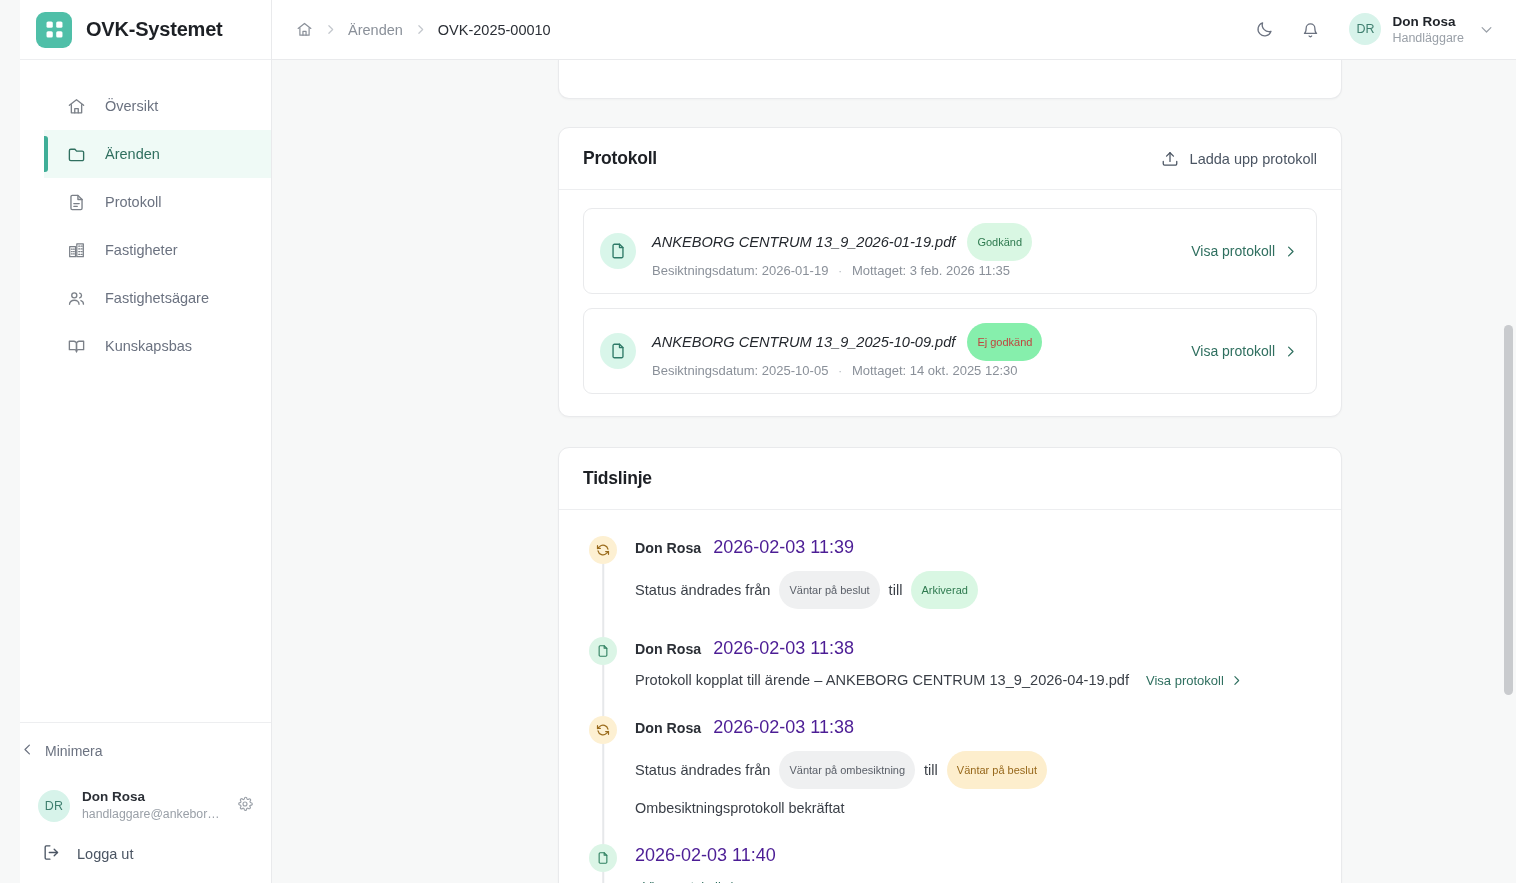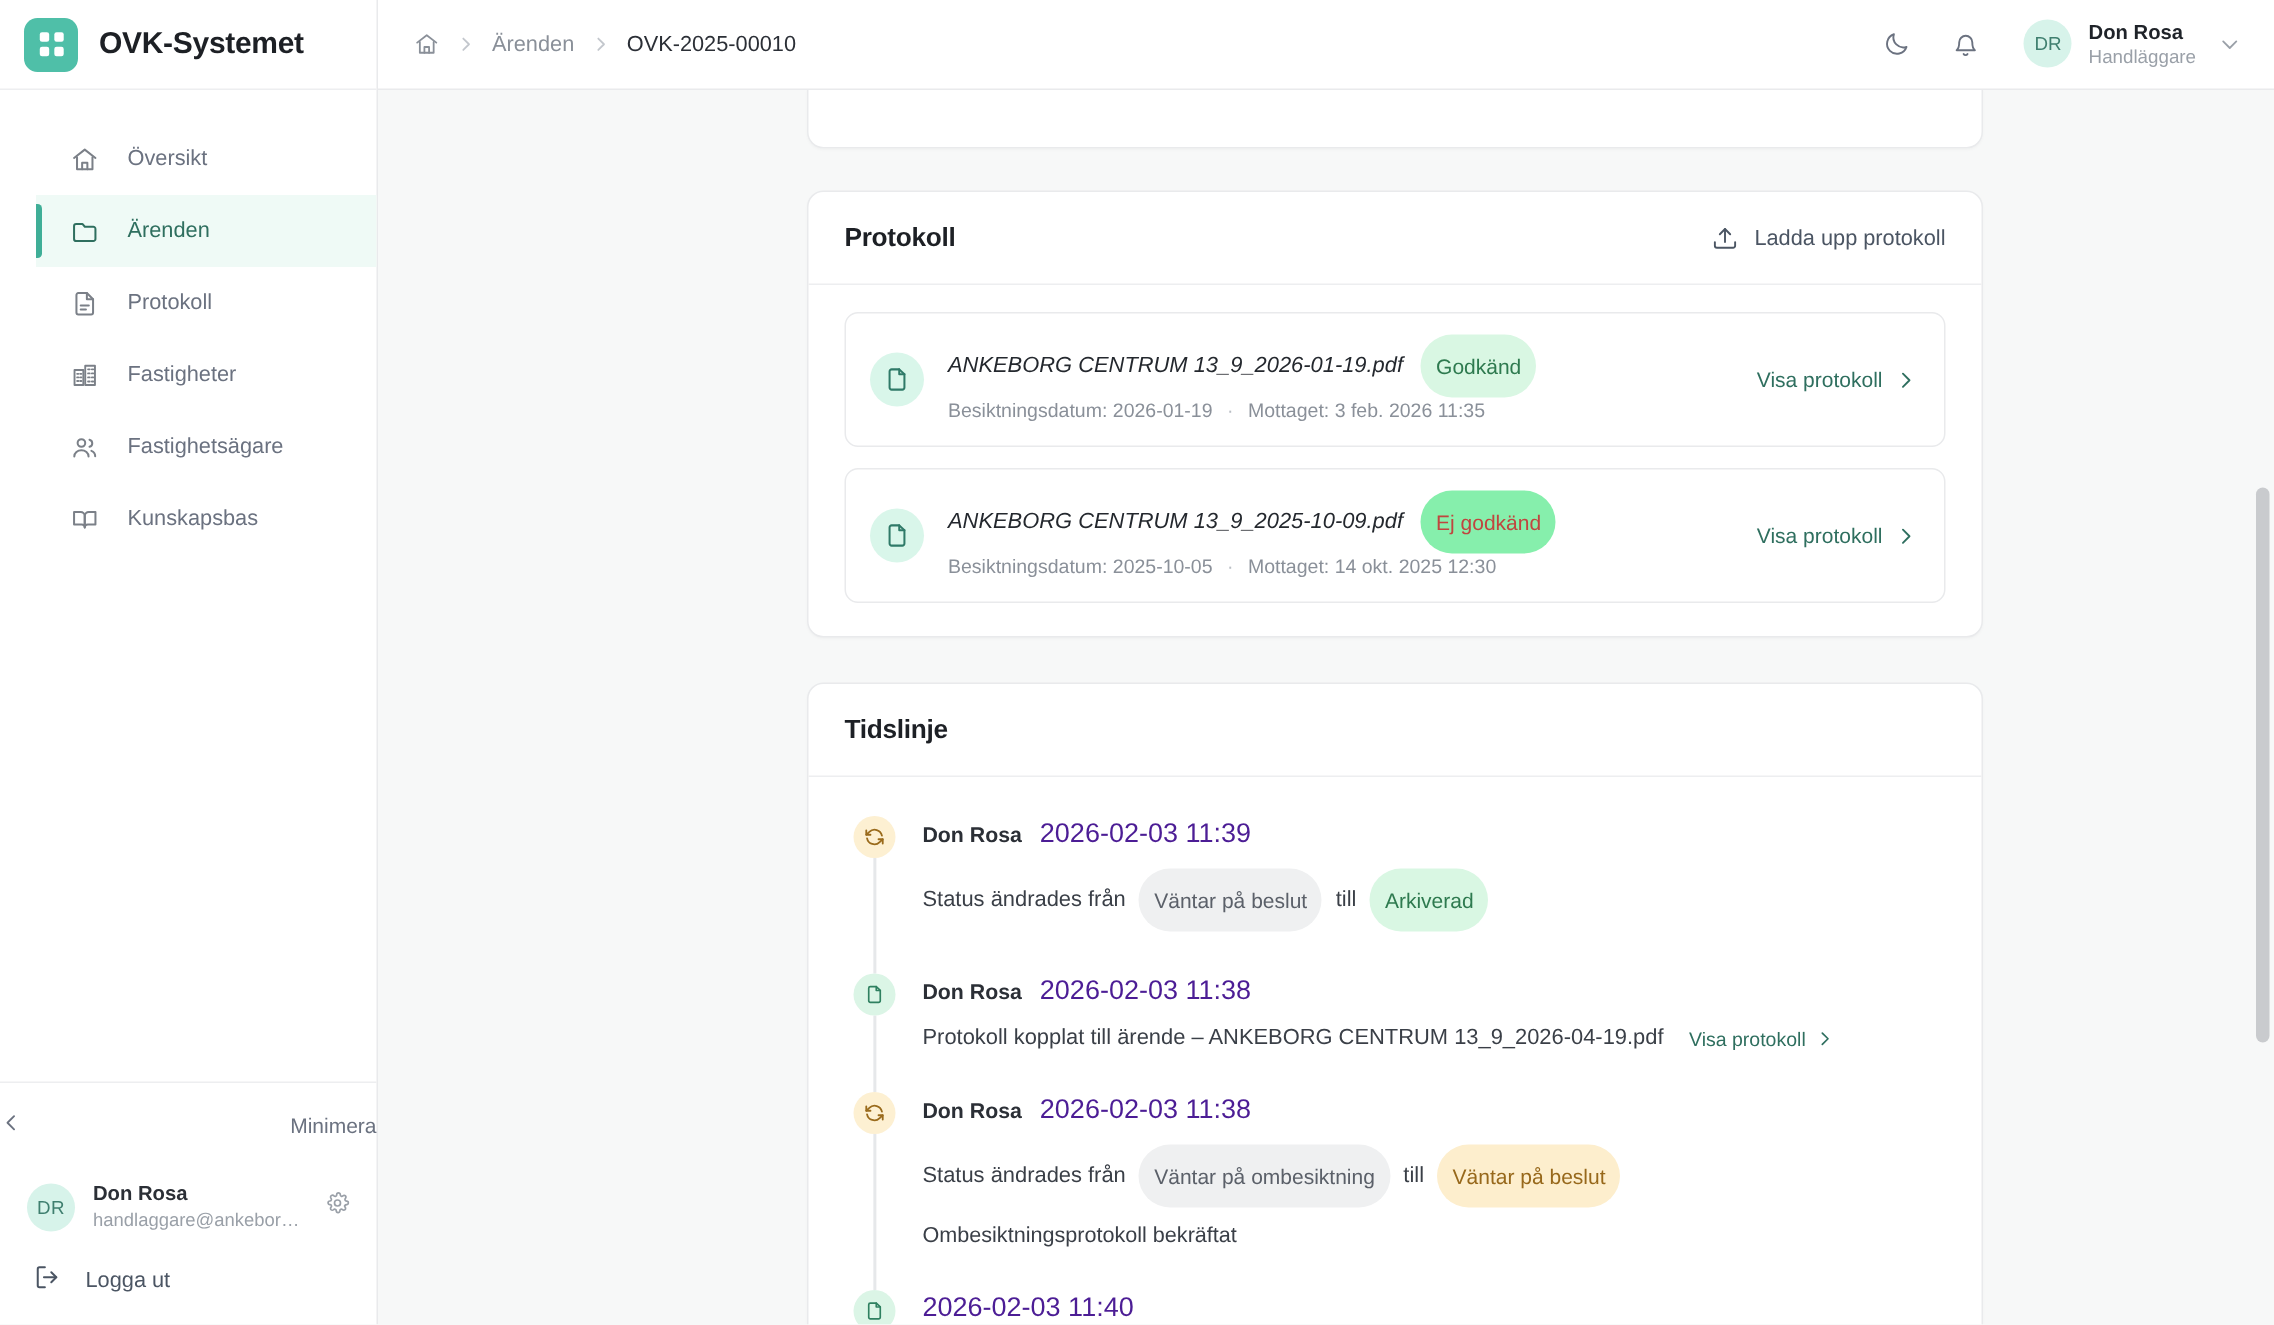--- a/index.html
+++ b/index.html
@@ -14,20 +14,21 @@
   }
   .app { display: flex; width: 1516px; height: 883px; }
 
   
   .sidebar {
     width: 252px; height: 883px; flex: 0 0 252px;
     background: #ffffff;
     border-right: 1px solid #e9eaec;
     display: flex; flex-direction: column;
     position: relative;
+    margin-left: 20px;
   }
   .brand {
     height: 60px; flex: 0 0 60px;
     display: flex; align-items: center; gap: 14px;
     padding: 0 16px;
     border-bottom: 1px solid #edeef0;
   }
   .brand-logo {
     width: 36px; height: 36px; border-radius: 9px;
     background: #4fbfa8;
@@ -58,21 +59,21 @@
     width: 3.5px; border-radius: 0 3px 3px 0;
     background: #3fae97;
   }
   .nav-item.active .ic svg { stroke: #2f6f5f; }
 
   .sidebar-spacer { flex: 1 1 auto; }
 
   .minimize-row {
     border-top: 1px solid #edeef0;
     height: 56px;
-    display: flex; align-items: center; justify-content: space-between; gap: 10px;
+    display: flex; align-items: center; justify-content: flex-start; gap: 10px;
     color: #6b7280; font-size: 14px; cursor: pointer;
   }
   .user-block {
     display: flex; align-items: center; gap: 12px;
     padding: 10px 16px 12px 18px;
   }
   .avatar-sm {
     width: 32px; height: 32px; border-radius: 50%;
     background: #d7f3ea; color: #3f7f6f;
     display:flex; align-items:center; justify-content:center;
@@ -155,21 +156,21 @@
     width: 36px; height: 36px; border-radius: 50%;
     background: #d9f6ea;
     display: flex; align-items: center; justify-content: center; flex: 0 0 36px;
   }
   .proto-main { flex: 1 1 auto; min-width: 0; }
   .proto-line1 { display: flex; align-items: center; gap: 12px; }
   .proto-name { font-size: 14.6px; color: #24282e; font-style: italic; }
   .proto-sub { font-size: 13px; color: #8a9099; margin-top: 7px; }
   .dot-sep { padding: 0 6px; color: #b9bec4; }
   .badge {
-    font-size: 14px; padding: 13px 10px; border-radius: 999px; white-space: nowrap;
+    font-size: 11px; padding: 13px 10px; border-radius: 999px; white-space: nowrap;
   }
   .badge-ok { background: #d9f7e3; color: #2e7a4f; }
   .badge-no { background: #86efac; color: #c0453f; }
   .badge-gray { background: #eff0f1; color: #5b6069; }
   .badge-amber { background: #fdeecd; color: #97681b; }
   .view-link {
     display: flex; align-items: center; gap: 8px;
     font-size: 14px; color: #2f6f5f; cursor: pointer; flex: 0 0 auto;
   }
 

